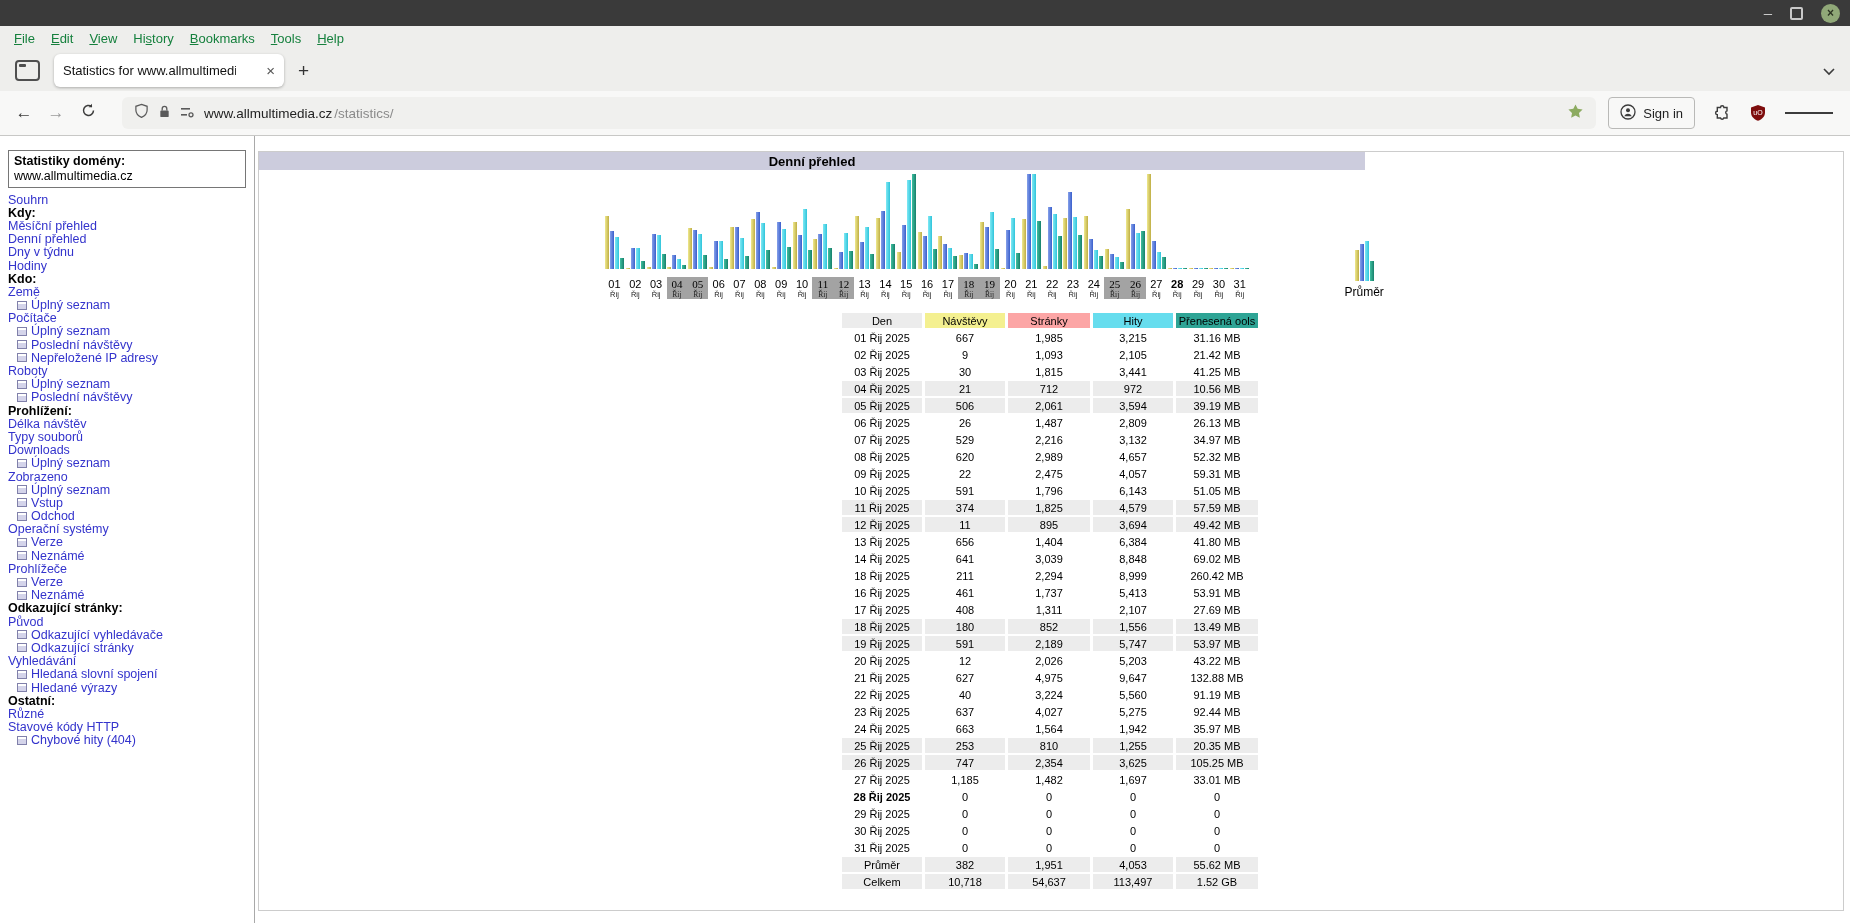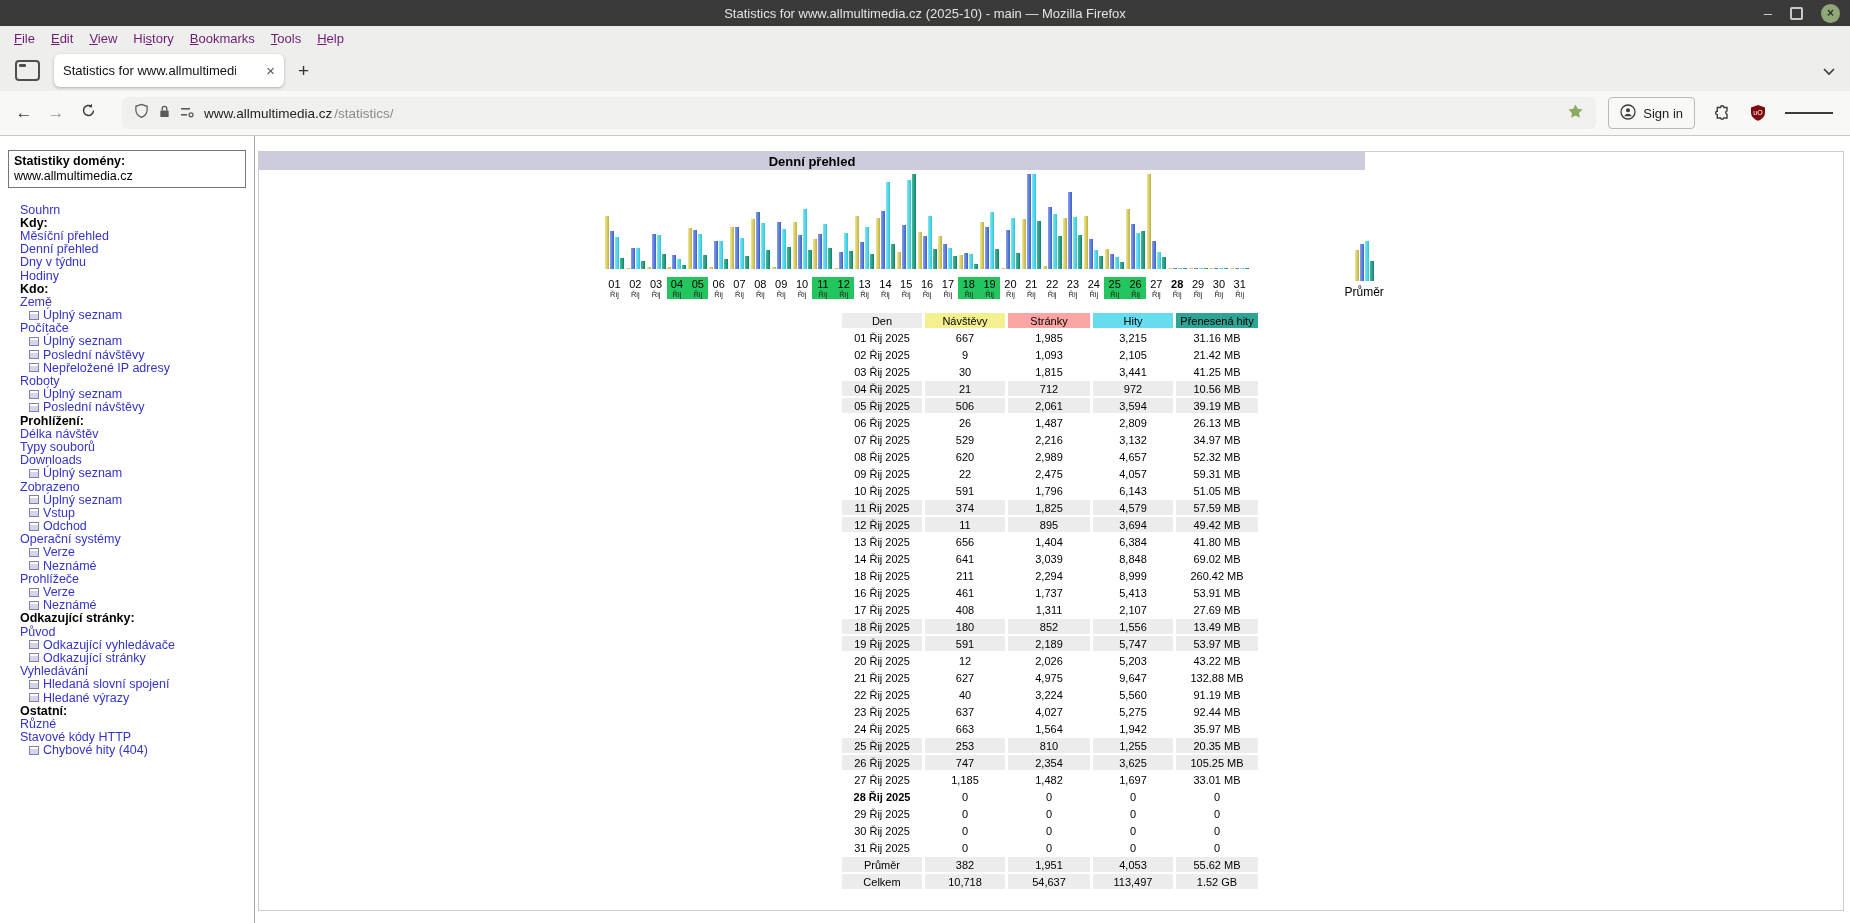--- a/index.html
+++ b/index.html
@@ -9,21 +9,21 @@
   
   .titlebar{height:26px;background:#3a3a3a;position:relative;display:flex;align-items:center;}
   .win-title{position:absolute;left:0;right:0;text-align:center;color:#e4e4e4;font-size:13px;}
   .win-controls{position:absolute;right:10px;top:0;height:26px;display:flex;align-items:center;gap:18px;}
   .wc-min{color:#c9c9c9;font-size:15px;line-height:10px;}
   .wc-restore{width:9px;height:9px;border:2px solid #c9c9c9;border-radius:2px;}
   .wc-close{width:19px;height:19px;border-radius:50%;background:#90a878;color:#2b3322;
             display:flex;align-items:center;justify-content:center;font-size:12px;font-weight:bold;}
 
   .menubar{height:24px;background:#eeeeec;display:flex;align-items:center;padding-left:6px;
-           font-size:13px;color:#701a75;}
+           font-size:13px;color:#15803d;}
   .menu-item{padding:2px 8px;}
   .menu-item u{text-decoration:underline;}
 
   .tabstrip{height:41px;background:#eeeeec;display:flex;align-items:center;position:relative;}
   .fxview{width:21px;height:17px;border:2px solid #4f4f4f;border-radius:4px;margin:0 14px 0 15px;position:relative;}
   .fxview::after{content:"";position:absolute;left:2px;top:2px;width:7px;height:3px;background:#4f4f4f;border-radius:1px;}
   .tab{height:33px;width:212px;background:#fff;border-radius:6px;box-shadow:0 1px 3px rgba(0,0,0,.28);
        display:flex;align-items:center;padding:0 9px;font-size:13px;color:#111;gap:24px;}
   .tab-label{flex:1;overflow:hidden;white-space:nowrap;}
   .tab-close{color:#555;font-size:15px;margin-left:6px;}
@@ -41,55 +41,54 @@
   .signin{display:flex;align-items:center;gap:7px;height:30px;padding:0 11px;border:1px solid #b9b9b7;
           border-radius:4px;background:#f8f8f7;font-size:13px;color:#222;margin-right:10px;}
   .toolicon{margin:0 9px;display:flex;align-items:center;}
   .hamburger div{width:16px;height:2px;background:#3c3c3c;margin:3px 0;}
 
   
   .content{position:relative;height:788px;background:#fff;font-family:"Liberation Sans",sans-serif;}
   .sidebar{position:absolute;left:0;top:0;width:254px;height:100%;border-right:1px solid #a9a9a9;}
   .domain-box{margin:14px 8px 0 8px;border:1px solid #767676;padding:3px 5px;font-size:12.5px;line-height:15px;}
   .domain-label{font-weight:bold;}
-  .sidemenu{margin-top:15px;padding-left:20px;font-size:12.5px;}
+  .sidemenu{margin-top:5px;padding-left:8px;font-size:12.5px;}
   .sm{height:13.2px;display:flex;align-items:center;white-space:nowrap;}
   .sm a{color:#3333cc;text-decoration:none;}
   .sm-header{font-weight:bold;color:#000;}
   .mi{width:10px;height:9px;border:1px solid #8080aa;box-sizing:border-box;margin:0 4px 0 9px;
       background:linear-gradient(#ffffff 0 2px,#d4d4ea 2px);}
 
   .main{position:absolute;left:255px;top:0;right:0;height:100%;}
   .frame{position:absolute;left:3px;top:15px;width:1584px;height:758px;border:1px solid #cccccc;}
   .band{height:18px;width:1106px;background:#ccccdd;display:flex;align-items:center;justify-content:center;
         font-weight:bold;font-size:13px;color:#000;}
 
   .chart{position:absolute;left:345px;top:17px;display:flex;align-items:flex-end;}
   .day-col{width:20.85px;display:flex;flex-direction:column;align-items:center;gap:8px;}
   .bars{height:100px;display:flex;align-items:flex-end;gap:1px;}
   .bar{width:4px;}
   .lblwrap{width:100%;text-align:center;padding-top:1px;}
-  .weekend .lblwrap{background:#22c55e;}
+  .weekend .lblwrap{background:#a3a3a3;font-family:Liberation Serif, serif;}
   .dnum{font-size:11px;line-height:12px;color:#000;}
   .dnum.bold{font-weight:bold;}
   .dmon{font-size:7.5px;line-height:9px;color:#222;}
   .avg-col{margin-left:84px;width:60px;display:flex;flex-direction:column;align-items:center;}
   .avg-label{font-size:12px;margin-top:4px;color:#000;}
 
   .table-wrap{position:absolute;left:580px;top:159px;}
   table.stats{border-collapse:separate;border-spacing:3px 2px;table-layout:fixed;font-size:11px;color:#000;}
   table.stats td{height:15px;text-align:center;padding:0;vertical-align:middle;white-space:nowrap;overflow:hidden;}
   .row-we td,.row-sum td{background:#ececec;}
   td.bold-day{font-weight:bold;margin-top:22px;}
 </style>
 </head>
 <body>
 
 <div class="titlebar">
-  <span class="win-title">Statistics for www.allmultimedia.cz (2025-10) - main — Mozilla Firefox</span>
   <div class="win-controls">
     <span class="wc-min">–</span>
     <span class="wc-restore"></span>
     <span class="wc-close">×</span>
   </div>
 </div>
 
 <div class="menubar" id="menubar">
     <span class="menu-item"><u>F</u>ile</span>
     <span class="menu-item"><u>E</u>dit</span>
@@ -721,21 +720,21 @@
               <col style="width:82px">
               <col style="width:80px">
               <col style="width:82px">
           </colgroup>
           <tbody id="stat-tbody">
               <tr>
                 <td style="background: rgb(236, 236, 236);">Den</td>
                 <td style="background: rgb(244, 240, 144);">Návštěvy</td>
                 <td style="background: #fca5a5;">Stránky</td>
                 <td style="background: rgb(102, 221, 238);">Hity</td>
-                <td style="background: rgb(46, 164, 149);">Přenesená hity</td>
+                <td style="background: rgb(46, 164, 149);">Přenesená ools</td>
               </tr>
               <tr>
                 <td>01 Řij 2025</td>
                 <td>667</td>
                 <td>1,985</td>
                 <td>3,215</td>
                 <td>31.16 MB</td>
               </tr>
               <tr>
                 <td>02 Řij 2025</td>

